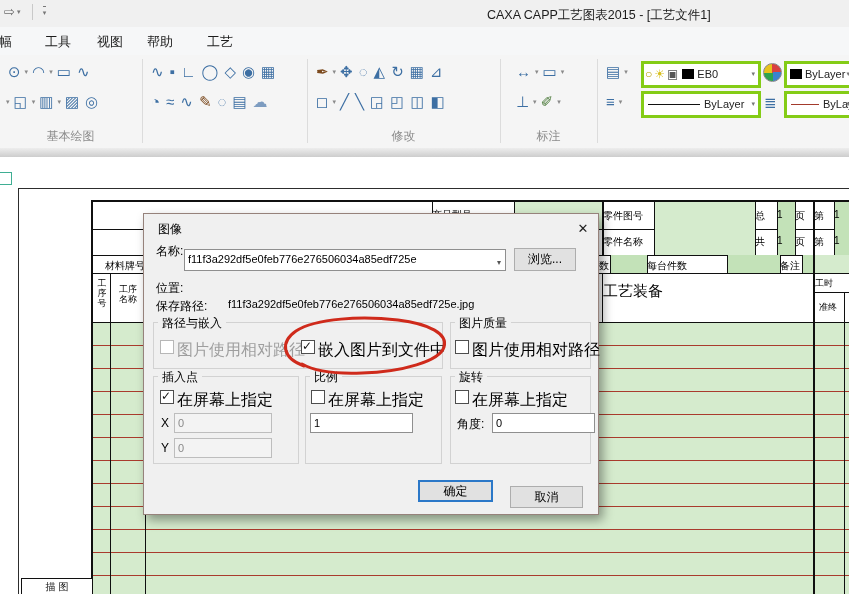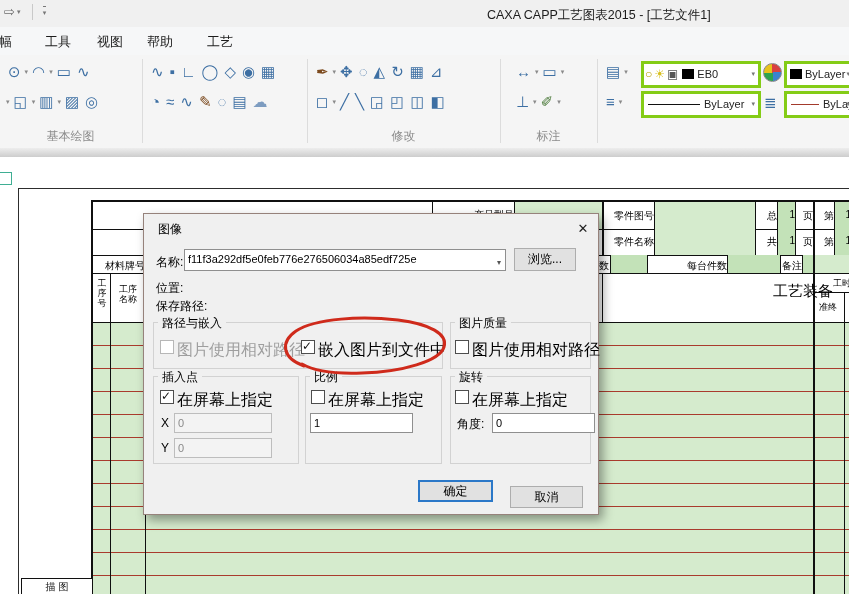--- a/index.html
+++ b/index.html
@@ -43,21 +43,21 @@
   
   #canvas{left:0;top:157px;width:849px;height:437px;background:#fff;overflow:hidden}
   .frame{border:1px solid #2d2d2d}
   #card{border-left:2px solid #101010;border-top:2px solid #101010;overflow:hidden}
   .hl{position:absolute;height:1px;background:#101010}
   .vl{position:absolute;width:1px;background:#101010}
   .vl2{position:absolute;width:2px;background:#101010}
   .gcell{position:absolute;background:#d5ebcd}
   .gcell2{position:absolute;background:#c3e2b8}
   .sht{position:absolute;font-size:10px;color:#000;white-space:nowrap}
-  .shtc{text-align:right}
+  .shtc{text-align:left}
   #stripes{position:absolute;background-color:#d5ebcd;
       background-image:repeating-linear-gradient(to bottom,transparent 0 22px,#a93b2d 22px 23px)}
   .vtext{line-height:10px;font-size:9px;text-align:center}
   #tracingcell{background:#fff;border:1px solid #101010;font-size:10px;text-align:center;line-height:16px}
   #watermark{font-size:13.5px;color:#999;letter-spacing:1px;white-space:nowrap}
   #tealrect{border:1px solid #3fae93;width:11px;height:11px}
   
   #dialog{left:143px;top:213px;width:454px;height:300px;background:#f0f0f0;
       border:1px solid #96827b;box-shadow:4px 5px 10px rgba(0,0,0,.38);font-size:12px}
   #dlgtitle{left:14px;top:7px;font-size:12px;color:#000}
@@ -231,29 +231,30 @@
     <div class="vl" style="left:751px;top:121px;height:439px"></div>
   </div>
 
   <div class="abs" id="tracingcell" style="left:21px;top:421px;width:70px;height:16px" data-name="tracing-cell">描 图</div>
 </div>
 
 <div class="abs" id="dialog" data-name="image-dialog">
   <div class="abs" id="dlgtitle" data-name="dialog-title">图像</div>
   <div class="abs" id="dlgclose" data-name="close-icon">✕</div>
 
-  <div class="dlbl" style="left:12px;top:40px" data-name="name-label">名称:</div>
+  <div class="dlbl" style="left:12px;top:29px" data-name="name-label">名称:</div>
   <div class="input" style="left:40px;top:35px;width:314px;height:20px" data-name="name-combobox">
     <span>f11f3a292df5e0feb776e276506034a85edf725e</span>
     <span style="position:absolute;right:4px;top:4px;font-size:8px;color:#555" data-name="chevron-down-icon">▾</span>
   </div>
   <div class="btn" style="left:370px;top:34px;width:60px;height:21px" data-name="browse-button">浏览...</div>
 
   <div class="dlbl" style="left:12px;top:66px" data-name="location-label">位置:</div>
   <div class="dlbl" style="left:12px;top:84px" data-name="savepath-label">保存路径:</div>
+  <div class="dlbl" style="left:84px;top:84px;font-size:11px" data-name="savepath-value">f11f3a292df5e0feb776e276506034a85edf725e.jpg</div>
 
   <div class="groupbox" style="left:9px;top:108px;width:288px;height:45px" data-name="path-embed-group"></div>
   <div class="grouptitle" style="left:14px;top:101px" data-name="group-title">路径与嵌入</div>
   <span class="cb dis" style="left:16px;top:126px" data-name="relative-path-checkbox"></span>
   <span class="cblabel dis" style="left:33px;top:126px" data-name="relative-path-label">图片使用相对路径</span>
   <span class="cb" style="left:157px;top:126px" data-name="embed-image-checkbox">
       <span class="mark">✓</span>
     </span>
   <span class="cblabel" style="left:174px;top:126px" data-name="embed-image-label">嵌入图片到文件中</span>
 

